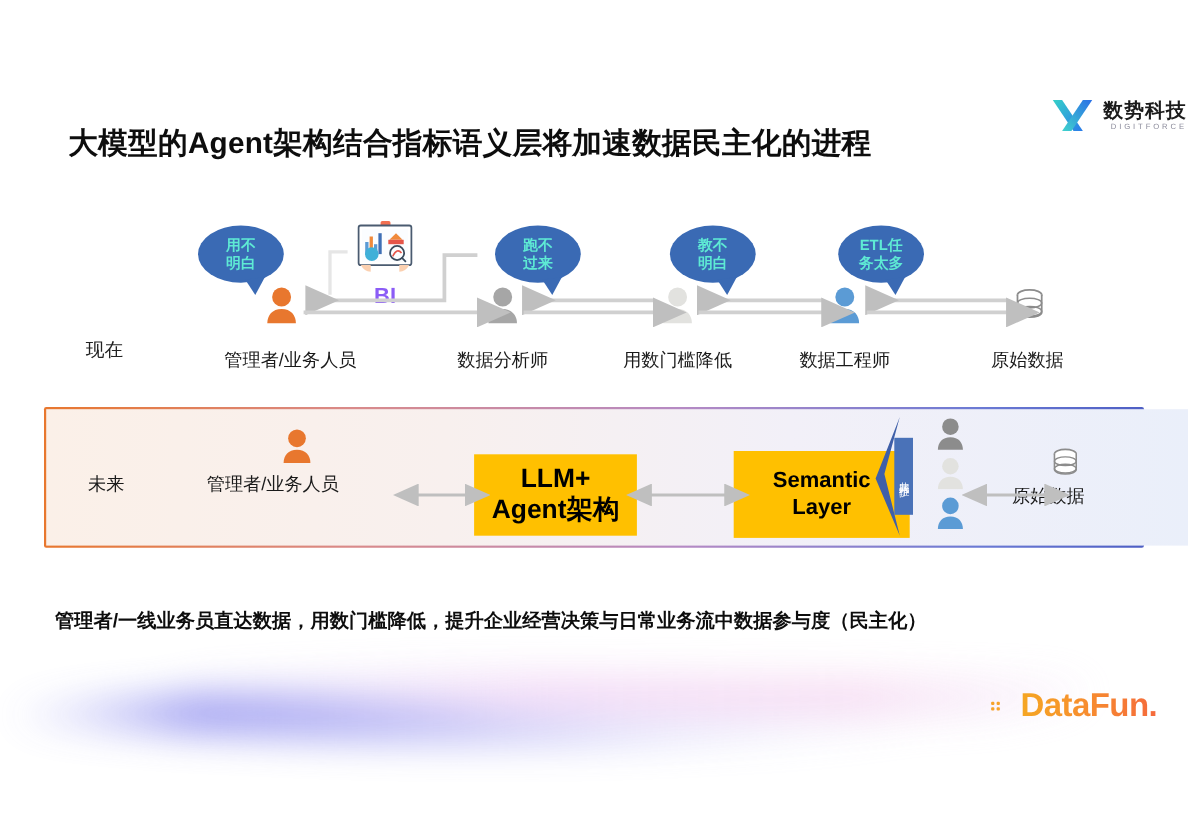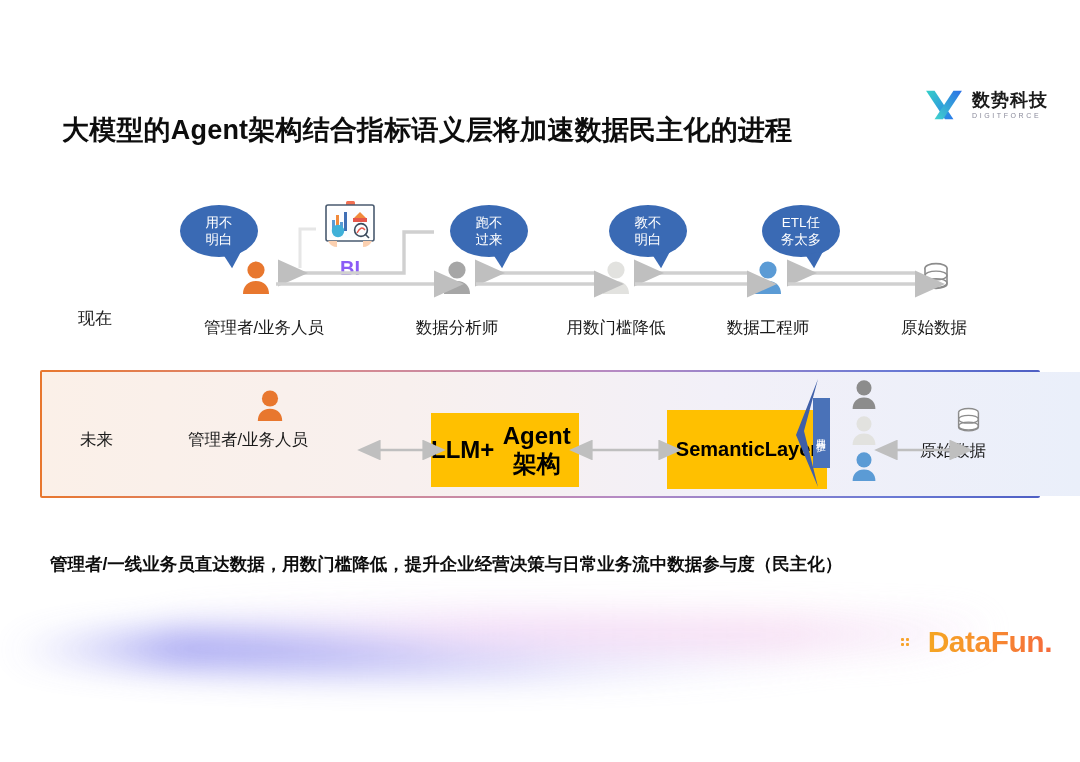--- a/index.html
+++ b/index.html
@@ -19,24 +19,25 @@
     position: absolute;
     left: 62px; top: 112px;
     font-size: 27px;
     font-weight: bold;
     letter-spacing: 0.2px;
     color: #0d0d0d;
     white-space: nowrap;
   }
   .brand-logo {
     position: absolute;
-    right: 32px; top: 88px;
+    right: 1px; top: 88px;
     display: flex;
     align-items: center;
     gap: 7px;
+    text-align: right;
   }
   .brand-mark { width: 42px; height: 34px; }
   .brand-text { display: flex; flex-direction: column; line-height: 1; }
   .brand-cn {
     font-size: 18px; font-weight: bold; color: #1b1b1b; letter-spacing: 1px;
   }
   .brand-en {
     font-size: 7px; color: #8a8a9a; letter-spacing: 2.6px; margin-top: 3px;
   }
 
@@ -46,26 +47,26 @@
     font-size: 17px;
     color: #222;
   }
 
   
   .bubble {
     position: absolute;
     width: 78px; height: 52px;
     background: #3a6ab4;
     border-radius: 50%/50%;
-    color: #ffffff;
+    color: #5eead4;
     font-size: 13.5px;
     line-height: 17px;
     text-align: center;
     display: flex; align-items: center; justify-content: center;
-    font-weight: normal;
+    font-weight: bold;
   }
   .bubble span { display: block; }
   .bubble::after {
     content: "";
     position: absolute;
     bottom: -11px; left: 44px;
     width: 0; height: 0;
     border-left: 7px solid transparent;
     border-right: 11px solid transparent;
     border-top: 15px solid #3a6ab4;
@@ -119,21 +120,21 @@
     background: linear-gradient(90deg, #fbf0e8 0%, #f8f0ee 35%, #f2f0f8 65%, #eaeffa 100%);
     position: relative;
     padding-left: 44px;
   }
 
   .gold-box {
     position: absolute;
     background: #ffc000;
     color: #000;
     font-weight: bold;
-    display: flex; 
+    display: flex; flex-direction: column;
     align-items: center; justify-content: center;
     line-height: 1.16;
     text-align: center;
   }
   #box-llm { left: 389px; top: 41px; width: 148px; height: 74px; font-size: 24px; }
   #box-sem { left: 625px; top: 38px; width: 160px; height: 79px; font-size: 20px; }
 
   .vert-tag {
     position: absolute;
     left: 771px; top: 26px;

